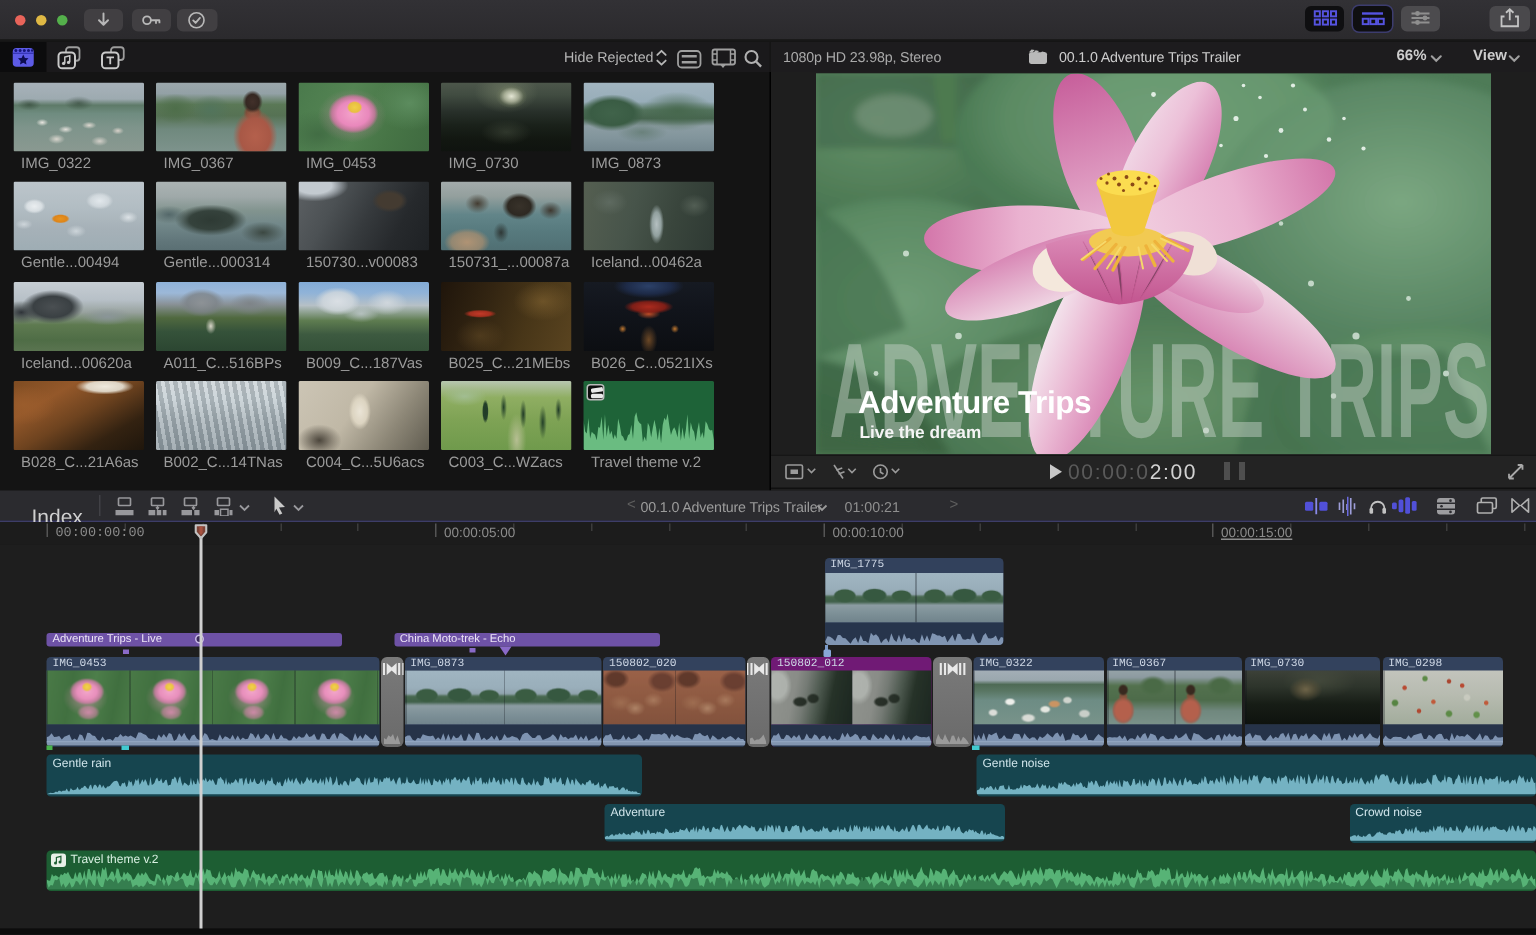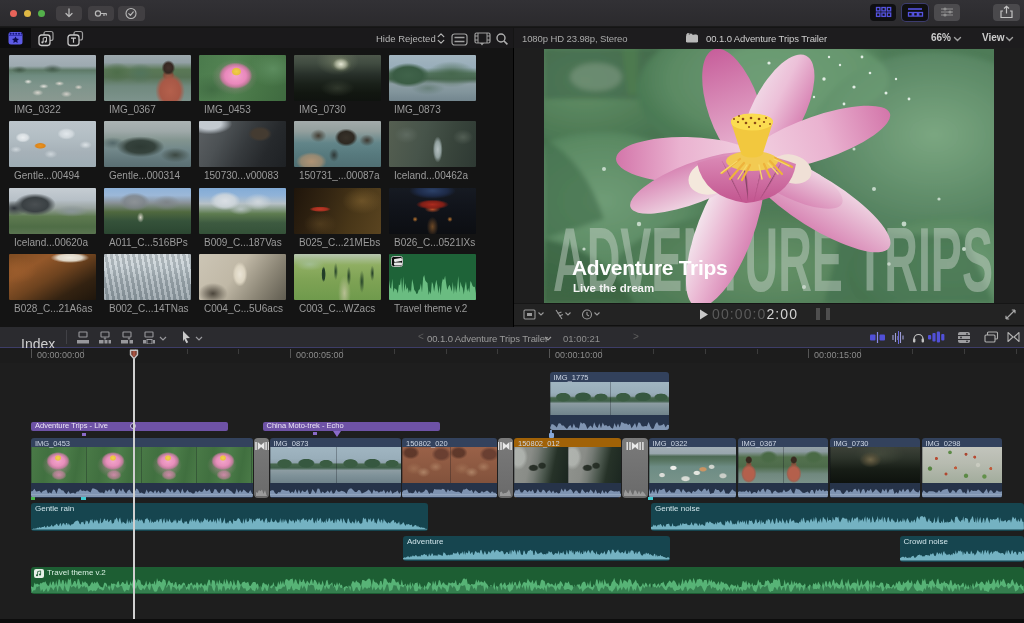--- a/index.html
+++ b/index.html
@@ -1,20 +1,20 @@
 <!DOCTYPE html>
 <html><head><meta charset="utf-8">
 <style>
 *{margin:0;padding:0;box-sizing:border-box;}
 html,body{width:1024px;height:623px;overflow:hidden;background:#151515;
 font-family:"Liberation Sans",sans-serif;}
 .abs{position:absolute;}
 body{position:relative;}
 .lbl{position:absolute;color:#9b9b9b;font-size:10px;white-space:nowrap;}
-.cliptitle{position:absolute;left:4px;top:0px;font-size:7.5px;line-height:9px;color:#cdd6e4;white-space:nowrap;overflow:hidden;z-index:3;}
+.cliptitle{position:absolute;left:4px;top:0px;font-size:7.5px;line-height:9px;color:#cdd6e4;white-space:nowrap;overflow:hidden;z-index:3;font-family:Liberation Mono, monospace;}
 .thumb{position:absolute;width:87px;height:46px;border-radius:1px;}
 </style></head><body>
 
 <div class="abs" style="left:0;top:0;width:1024px;height:27px;background:linear-gradient(#323135,#2b2a2d);border-bottom:1px solid #1a1a1a;"></div>
 <div class="abs" style="left:10px;top:10px;width:7px;height:7px;border-radius:50%;background:#e8645a;"></div>
 <div class="abs" style="left:24px;top:10px;width:7px;height:7px;border-radius:50%;background:#dfb844;"></div>
 <div class="abs" style="left:38px;top:10px;width:7px;height:7px;border-radius:50%;background:#54b04b;"></div>
 <div class="abs" style="left:56px;top:6px;width:26px;height:15px;background:#413f42;border-radius:4px;">
     <svg width="26" height="15" viewBox="0 0 26 15" style="position:absolute">
       <path d="M13 3v7M10 7.5l3 3 3-3" stroke="#b8b8b8" stroke-width="1.3" fill="none" stroke-linecap="round" stroke-linejoin="round"></path>
@@ -461,24 +461,24 @@
 <div class="abs" style="left:549.2px;top:349px;width:1px;height:9px;background:#555;"></div>
 <div class="abs" style="left:601.0px;top:349px;width:1px;height:5px;background:#3c3c3c;"></div>
 <div class="abs" style="left:652.8px;top:349px;width:1px;height:5px;background:#3c3c3c;"></div>
 <div class="abs" style="left:704.7px;top:349px;width:1px;height:5px;background:#3c3c3c;"></div>
 <div class="abs" style="left:756.5px;top:349px;width:1px;height:5px;background:#3c3c3c;"></div>
 <div class="abs" style="left:808.3px;top:349px;width:1px;height:9px;background:#555;"></div>
 <div class="abs" style="left:860.1px;top:349px;width:1px;height:5px;background:#3c3c3c;"></div>
 <div class="abs" style="left:911.9px;top:349px;width:1px;height:5px;background:#3c3c3c;"></div>
 <div class="abs" style="left:963.8px;top:349px;width:1px;height:5px;background:#3c3c3c;"></div>
 <div class="abs" style="left:1015.6px;top:349px;width:1px;height:5px;background:#3c3c3c;"></div>
-<div class="abs" style="left:37px;top:350px;font-size:9px;color:#8b8b8b;">00:00:00:00</div>
+<div class="abs" style="left:37px;top:350px;font-size:9px;color:#8b8b8b;font-family:Liberation Mono, monospace;">00:00:00:00</div>
 <div class="abs" style="left:296px;top:350px;font-size:9px;color:#8b8b8b;">00:00:05:00</div>
 <div class="abs" style="left:555px;top:350px;font-size:9px;color:#8b8b8b;">00:00:10:00</div>
-<div class="abs" style="left:814px;top:350px;font-size:9px;color:#8b8b8b;">00:00:15:00</div>
+<div class="abs" style="left:814px;top:350px;font-size:9px;color:#8b8b8b;text-decoration:underline;">00:00:15:00</div>
 <div class="abs" style="left:0;top:363px;width:1024px;height:256px;background:#1e1e1e;"></div>
 <div class="abs" style="left:0;top:619px;width:1024px;height:4px;background:#0c0c0c;"></div>
 <div class="abs" style="left:31px;top:437.5px;width:221.5px;height:60px;border-radius:3px;overflow:hidden;background:#33425d;">
 <div class="cliptitle" style="top:1px;">IMG_0453</div>
 <div class="abs" style="left:0;top:9.5px;width:221.5px;height:35.5px;background:radial-gradient(4px 3.5px at 27px 11px, #f2d24c 0%, #eac242 60%, transparent 88%),radial-gradient(13px 10px at 27px 14px, #f2a6ca 0%, #e88fbc 50%, rgba(220,125,175,0.7) 75%, transparent 90%),radial-gradient(17px 14px at 26px 18px, rgba(238,152,196,0.55) 0%, transparent 88%),radial-gradient(9px 6px at 28px 28px, rgba(232,140,186,0.8) 0%, rgba(225,130,178,0.5) 60%, transparent 85%),linear-gradient(100deg, #4a7a47 0%, #417040 30%, #4d7e4a 55%, #406f3f 80%, #4a7a47 100%);background-size:55px 36px;background-position:0 0;"></div>
 <div class="abs" style="left:0;top:9.5px;width:221.5px;height:35.5px;background:repeating-linear-gradient(90deg, rgba(10,14,22,0.28) 0 1px, transparent 1px 55px);"></div>
 <div class="abs" style="left:0;top:45.0px;width:221.5px;height:15px;background:#263349;">
 <svg width="221.5" height="11" viewBox="0 0 221.5 11" style="position:absolute;top:1.5px;">
         <path d="M0,11 L0.0,7.5 L1.7,6.9 L3.4,4.8 L5.1,7.4 L6.8,7.2 L8.5,6.7 L10.2,9.0 L11.9,7.1 L13.6,6.5 L15.3,5.6 L17.0,9.5 L18.7,8.3 L20.4,9.5 L22.1,5.5 L23.8,6.1 L25.5,9.8 L27.2,4.5 L28.9,4.6 L30.6,6.3 L32.3,6.6 L34.0,9.1 L35.7,9.9 L37.4,7.0 L39.1,9.7 L40.8,8.9 L42.5,8.7 L44.2,9.8 L45.9,7.4 L47.6,7.5 L49.3,5.3 L51.0,7.1 L52.7,6.4 L54.4,7.2 L56.1,6.3 L57.8,7.4 L59.5,8.4 L61.2,4.4 L62.9,4.4 L64.6,5.3 L66.3,6.0 L68.0,8.2 L69.7,8.7 L71.4,8.4 L73.1,9.6 L74.8,5.7 L76.5,7.8 L78.2,5.3 L79.9,7.8 L81.6,4.6 L83.3,5.3 L85.0,10.0 L86.7,8.8 L88.4,4.9 L90.1,7.4 L91.8,4.5 L93.5,7.8 L95.2,9.6 L96.9,6.5 L98.6,5.6 L100.3,8.5 L102.0,9.5 L103.7,8.1 L105.4,4.6 L107.1,5.8 L108.8,9.3 L110.5,8.6 L112.2,9.4 L113.9,9.7 L115.6,5.5 L117.3,9.0 L119.0,6.9 L120.7,7.5 L122.4,8.9 L124.1,5.9 L125.8,9.3 L127.5,6.4 L129.2,9.4 L130.9,7.6 L132.6,8.8 L134.3,8.5 L136.0,4.6 L137.7,5.5 L139.4,8.3 L141.1,5.0 L142.8,8.8 L144.5,7.8 L146.2,5.2 L147.9,6.4 L149.6,9.4 L151.3,4.5 L153.0,8.8 L154.7,8.6 L156.4,5.7 L158.1,8.2 L159.8,8.3 L161.5,9.6 L163.2,9.5 L164.9,6.7 L166.6,8.6 L168.3,6.6 L170.0,7.9 L171.7,7.5 L173.4,4.6 L175.1,7.3 L176.8,6.8 L178.5,5.1 L180.2,9.0 L181.9,9.1 L183.6,4.9 L185.3,5.4 L187.0,8.6 L188.7,8.9 L190.4,5.9 L192.1,4.7 L193.8,8.9 L195.5,4.7 L197.2,5.1 L198.9,6.6 L200.6,7.6 L202.3,9.4 L204.0,9.8 L205.7,4.6 L207.4,8.7 L209.1,6.1 L210.8,8.6 L212.5,5.4 L214.2,6.7 L215.9,8.4 L217.6,9.0 L219.3,6.0 L221.0,9.6 L221.5,11 Z" fill="#7e93b1"></path>
       </svg>
@@ -530,21 +530,21 @@
         <path d="M5.8 1l4.4 4-4.4 4z"></path>
         <path d="M12.4 1L8 5l4.4 4z"></path>
         <rect x="13.4" y="1" width="1.4" height="8"></rect>
         <rect x="16.2" y="1" width="1.4" height="8"></rect>
       </g>
     </svg>
 <svg width="11" height="10" viewBox="0 0 11 10" style="position:absolute;left:2px;top:48px;">
       <path d="M0,10 L0.0,6.4 L1.5,5.6 L3.0,7.8 L4.5,7.0 L6.0,7.0 L7.5,5.7 L9.0,3.6 L10.5,7.7 L11,10 Z" fill="#9a9a9a"></path>
     </svg>
   </div>
-<div class="abs" style="left:514px;top:437.5px;width:107px;height:60px;border-radius:3px;overflow:hidden;background:#a16207;">
+<div class="abs" style="left:514px;top:437.5px;width:107px;height:60px;border-radius:3px;overflow:hidden;background:#701a75;">
 <div class="cliptitle" style="top:1px;">150802_012</div>
 <div class="abs" style="left:0;top:9.5px;width:107px;height:35.5px;background:radial-gradient(12px 16px at 8% 28%, rgba(205,210,205,0.5) 0 50%, transparent 80%),radial-gradient(6px 4px at 36% 58%, rgba(26,34,26,0.85) 0 60%, transparent 90%),radial-gradient(5px 4px at 52% 52%, rgba(26,34,26,0.8) 0 60%, transparent 90%),linear-gradient(102deg, #91948f 0%, #898c87 30%, #747a74 42%, #4a564c 58%, #263228 72%, #1b2620 100%);background-size:54px 36px;background-position:0 0;"></div>
 <div class="abs" style="left:0;top:9.5px;width:107px;height:35.5px;background:repeating-linear-gradient(90deg, rgba(10,14,22,0.28) 0 1px, transparent 1px 54px);"></div>
 <div class="abs" style="left:0;top:45.0px;width:107px;height:15px;background:#263349;">
 <svg width="107" height="11" viewBox="0 0 107 11" style="position:absolute;top:1.5px;">
         <path d="M0,11 L0.0,9.4 L1.7,6.1 L3.4,6.4 L5.1,4.7 L6.8,8.5 L8.5,8.6 L10.2,5.9 L11.9,6.3 L13.6,8.3 L15.3,6.2 L17.0,7.8 L18.7,5.6 L20.4,9.3 L22.1,8.8 L23.8,5.0 L25.5,8.0 L27.2,8.5 L28.9,5.5 L30.6,6.5 L32.3,9.2 L34.0,6.9 L35.7,6.3 L37.4,9.1 L39.1,6.4 L40.8,9.3 L42.5,8.1 L44.2,9.5 L45.9,8.9 L47.6,4.5 L49.3,7.7 L51.0,4.5 L52.7,7.5 L54.4,6.6 L56.1,5.1 L57.8,6.2 L59.5,9.4 L61.2,6.7 L62.9,6.5 L64.6,9.0 L66.3,9.5 L68.0,5.1 L69.7,7.1 L71.4,8.9 L73.1,7.5 L74.8,8.8 L76.5,5.5 L78.2,7.2 L79.9,9.4 L81.6,5.4 L83.3,9.5 L85.0,8.4 L86.7,9.9 L88.4,5.9 L90.1,9.4 L91.8,7.1 L93.5,9.5 L95.2,7.3 L96.9,6.2 L98.6,7.0 L100.3,7.5 L102.0,7.3 L103.7,7.6 L105.4,6.7 L107,11 Z" fill="#7e93b1"></path>
       </svg>
 <div class="abs" style="left:0;bottom:1px;width:107px;height:2.5px;background:#93a7c2;opacity:0.85;"></div>
 </div>
   </div>

